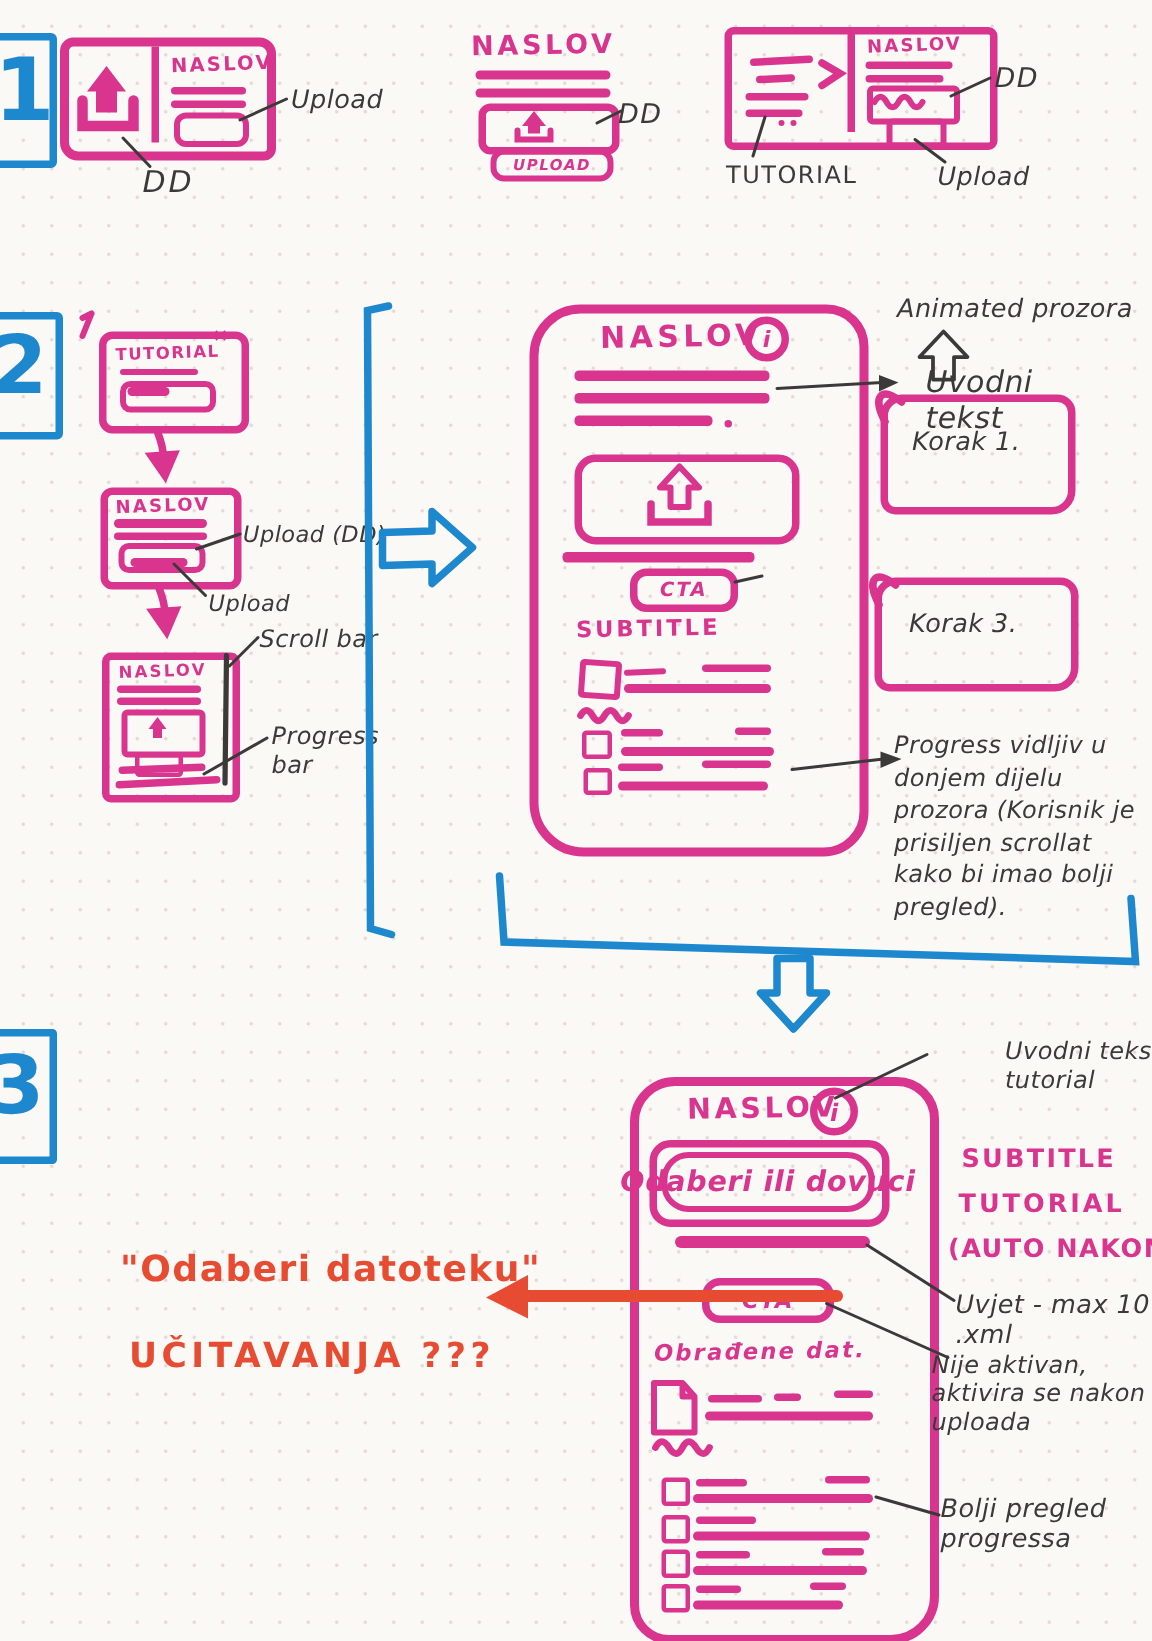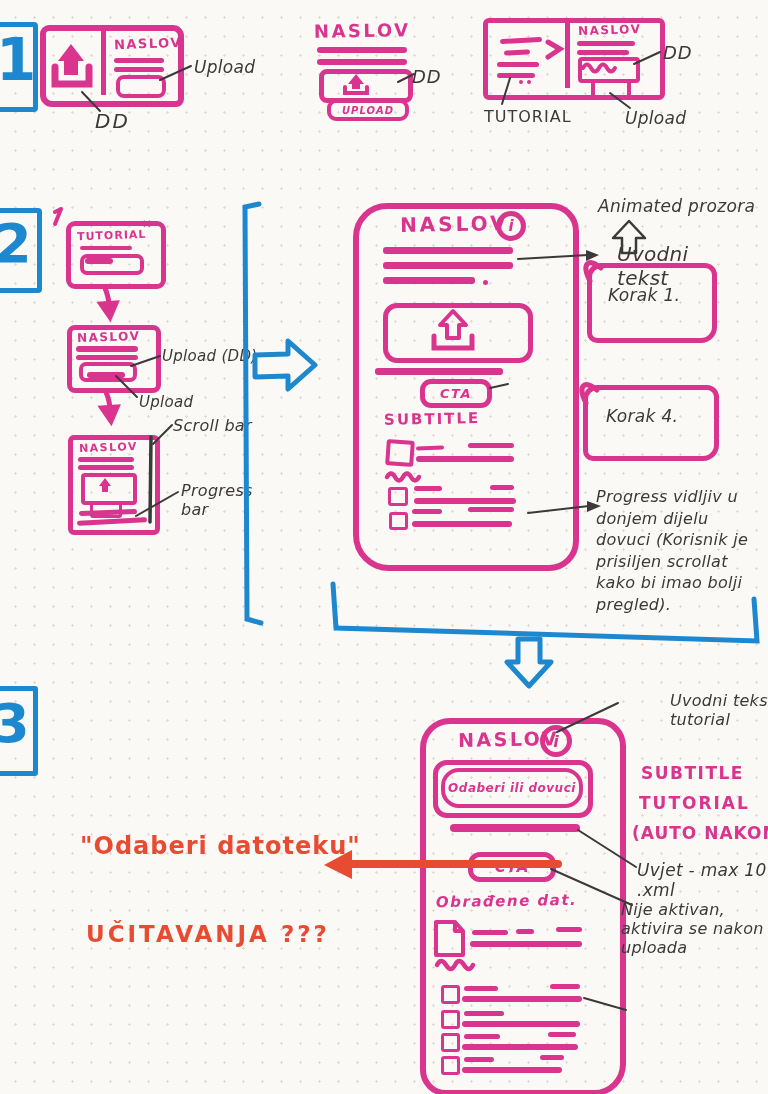--- a/index.html
+++ b/index.html
@@ -123,37 +123,37 @@
   <div class="sq" style="left:389px;top:512px;width:13px;height:12px;border-width:3.5px;"></div>
   <div class="bar" style="left:412px;top:509px;width:30px;height:5px;"></div>
   <div class="bar" style="left:468px;top:507px;width:46px;height:5px;"></div>
   <div class="bar" style="left:412px;top:521px;width:100px;height:6px;"></div>
 
   <div class="hand" style="left:601px;top:243px;font-size:20px;width:64px;margin-left:16px;">Uvodni tekst</div>
   <div class="hand" style="left:598px;top:196px;font-size:17px;white-space:nowrap;">Animated prozora</div>
   <div class="bubble" style="left:587px;top:263px;width:120px;height:70px;"></div>
   <div class="hand" style="left:608px;top:285px;font-size:17px;">Korak 1.</div>
   <div class="bubble" style="left:583px;top:385px;width:126px;height:66px;"></div>
-  <div class="hand" style="left:606px;top:406px;font-size:17px;">Korak 4.</div>
-  <div class="hand" style="left:596px;top:486px;font-size:16px;width:172px;line-height:1.35;">Progress vidljiv u donjem dijelu dovuci (Korisnik je prisiljen scrollat kako bi imao bolji pregled).</div>
+  <div class="hand" style="left:606px;top:406px;font-size:17px;">Korak 3.</div>
+  <div class="hand" style="left:596px;top:486px;font-size:16px;width:172px;line-height:1.35;">Progress vidljiv u donjem dijelu prozora (Korisnik je prisiljen scrollat kako bi imao bolji pregled).</div>
 
   <div class="bluebox" style="left:-16px;top:686px;width:44px;height:80px;border-radius:3px;"></div>
   <div class="bluenum" style="left:-8px;top:692px;font-size:54px;">3</div>
 
   <div class="rednote" style="left:80px;top:832px;font-size:24px;letter-spacing:1px;">"Odaberi datoteku"</div>
-  <div class="rednote" style="left:86px;top:921px;font-size:23px;letter-spacing:3px;">UČITAVANJA ???</div>
+  <div class="rednote" style="left:86px;top:891px;font-size:23px;letter-spacing:3px;">UČITAVANJA ???</div>
 
   <div class="phone" style="left:420px;top:718px;width:194px;height:366px;border-radius:30px 28px 32px 26px;"></div>
   <div class="marker" style="left:458px;top:728px;font-size:19px;letter-spacing:2.5px;transform:rotate(-1deg);">NASLOV</div>
   <div class="info" style="left:540px;top:725px;width:22px;height:22px;font-size:16px;">
     <span>i</span>
   </div>
   <div class="pbox" style="left:433px;top:760px;width:150px;height:48px;border-radius:14px;"></div>
   <div class="pbox" style="left:441px;top:768px;width:134px;height:32px;border-width:4px;border-radius:18px;display:flex;align-items:center;justify-content:center;">
-    <span class="marker" style="position:static;font-size:12px;font-style:italic;letter-spacing:.5px;">Odaberi ili dovuci</span>
+    <span class="marker" style="position:static;font-size:19px;font-style:italic;letter-spacing:.5px;">Odaberi ili dovuci</span>
   </div>
   <div class="bar" style="left:450px;top:824px;width:130px;height:8px;border-radius:4px;"></div>
   <div class="pbox" style="left:468px;top:852px;width:78px;height:20px;border-radius:12px;display:flex;align-items:center;justify-content:center;">
     <span class="marker" style="position:static;font-size:15px;font-style:italic;letter-spacing:1px;">CTA</span>
   </div>
   <div class="marker" style="left:436px;top:892px;font-size:15px;font-style:italic;transform:rotate(-1deg);">Obrađene dat.</div>
   <div class="bar" style="left:472px;top:930px;width:36px;height:5px;"></div>
   <div class="bar" style="left:516px;top:929px;width:18px;height:5px;"></div>
   <div class="bar" style="left:556px;top:927px;width:26px;height:5px;"></div>
   <div class="bar" style="left:470px;top:941px;width:112px;height:6px;"></div>
@@ -173,20 +173,21 @@
   <div class="bar" style="left:464px;top:1057px;width:30px;height:5px;"></div>
   <div class="bar" style="left:540px;top:1055px;width:24px;height:5px;"></div>
   <div class="bar" style="left:462px;top:1067px;width:100px;height:6px;"></div>
 
   <div class="hand" style="left:622px;top:692px;font-size:16px;width:118px;margin-left:48px;">Uvodni tekst i tutorial</div>
   <div class="marker" style="left:641px;top:763px;font-size:17px;letter-spacing:1.5px;">SUBTITLE</div>
   <div class="marker" style="left:639px;top:793px;font-size:17px;letter-spacing:2px;">TUTORIAL</div>
   <div class="marker" style="left:632px;top:823px;font-size:17px;letter-spacing:1px;">(AUTO NAKON)</div>
   <div class="hand" style="left:637px;top:860px;font-size:17px;width:135px;">Uvjet - max 10 .xml</div>
   <div class="hand" style="left:621px;top:901px;font-size:16px;width:150px;">Nije aktivan, aktivira se nakon uploada</div>
+  <div class="hand" style="left:627px;top:996px;font-size:17px;width:118px;">Bolji pregled progressa</div>
 
   <svg class="overlay" width="768" height="1094" viewBox="0 0 768 1094">
 
     <g>
       <polygon points="58,61 71,44 84,61 78,61 78,75 64,75 64,61" fill="#d9348e"></polygon>
       <path d="M55,67 V84 H89 V67" stroke="#d9348e" stroke-width="7" fill="none" stroke-linecap="round"></path>
     </g>
 
     <g>
       <polygon points="348,84 356,74 364,84 360,84 360,89 352,89 352,84" fill="#d9348e"></polygon>

